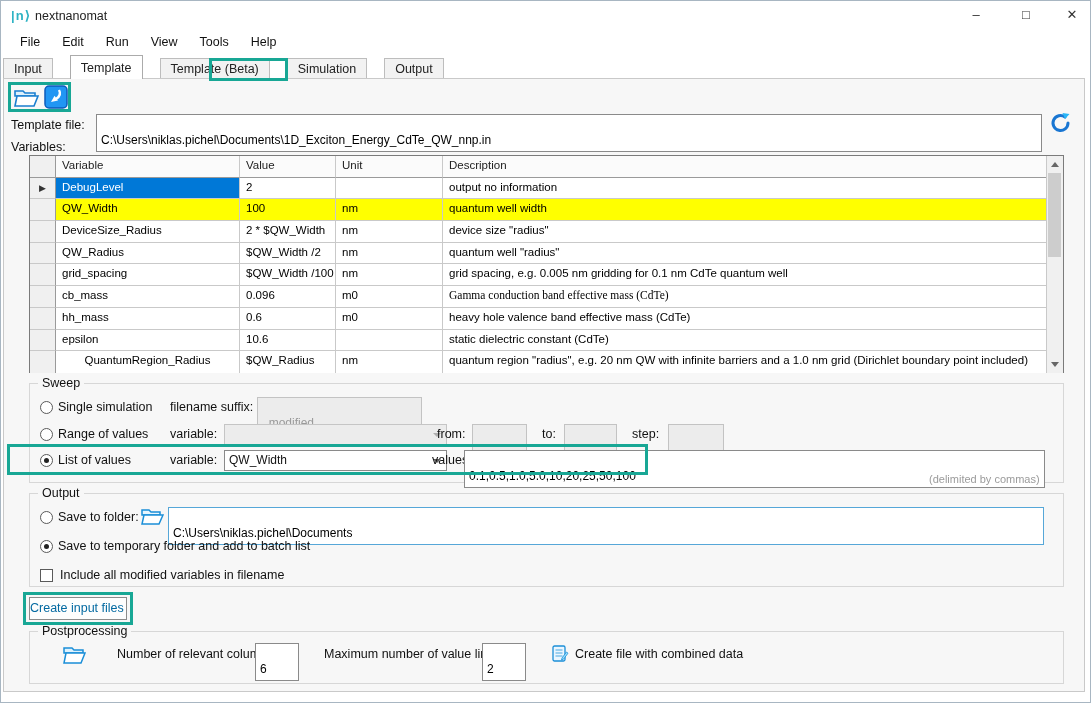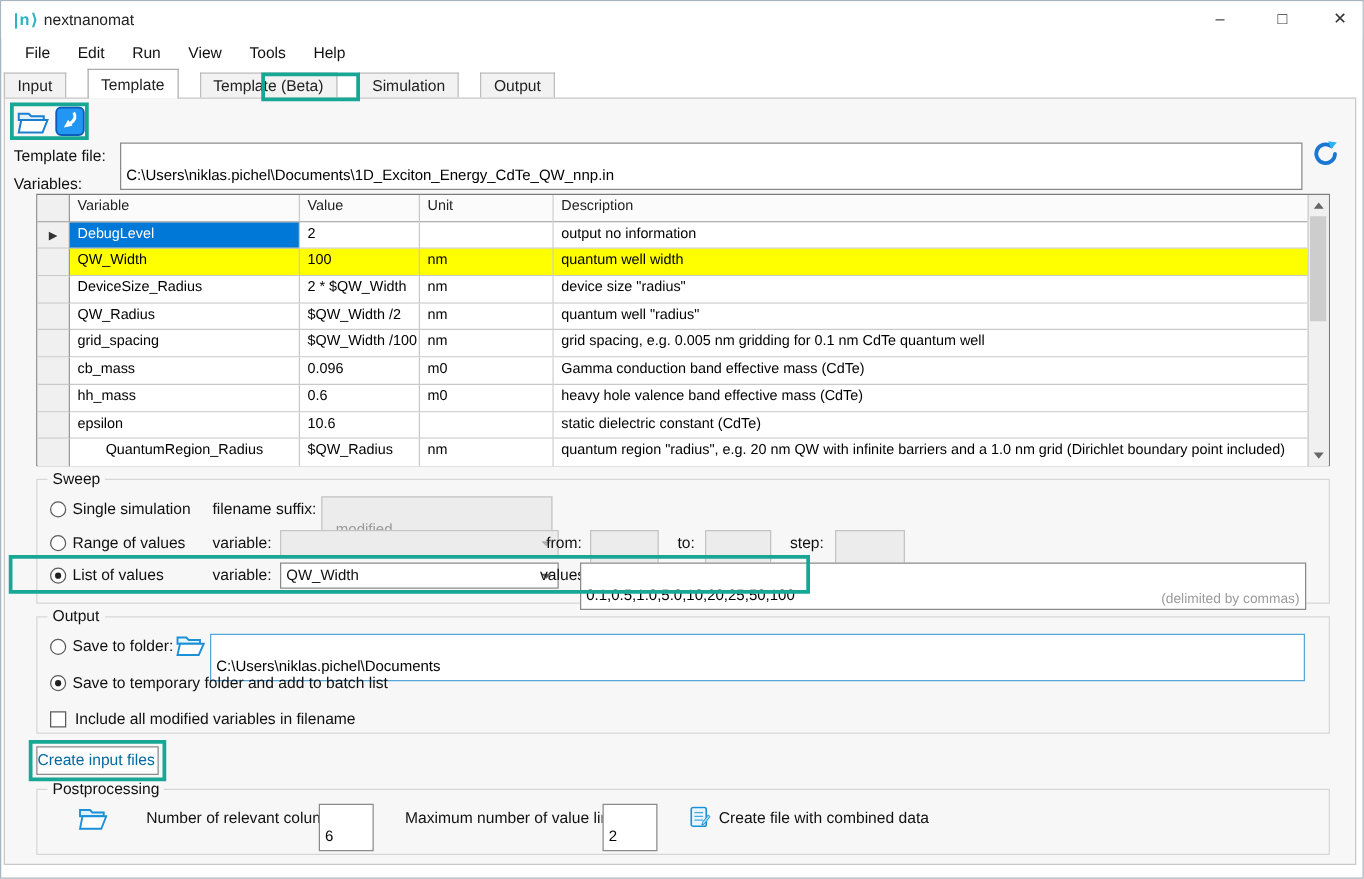--- a/index.html
+++ b/index.html
@@ -183,21 +183,21 @@
     <div class="rowhdr"></div>
     <div class="cell">grid_spacing</div>
     <div class="cell">$QW_Width /100</div>
     <div class="cell">nm</div>
     <div class="cell" style="border-right:none;">grid spacing, e.g. 0.005 nm gridding for 0.1 nm CdTe quantum well</div>
 
     <div class="rowhdr"></div>
     <div class="cell">cb_mass</div>
     <div class="cell">0.096</div>
     <div class="cell">m0</div>
-    <div class="cell" style="border-right:none;">Gamma conduction band effective mass (CdTe)</div>
+    <div class="cell" style="border-right:none;font-family:Liberation Serif, serif;">Gamma conduction band effective mass (CdTe)</div>
 
     <div class="rowhdr"></div>
     <div class="cell">hh_mass</div>
     <div class="cell">0.6</div>
     <div class="cell">m0</div>
     <div class="cell" style="border-right:none;">heavy hole valence band effective mass (CdTe)</div>
 
     <div class="rowhdr"></div>
     <div class="cell">epsilon</div>
     <div class="cell">10.6</div>
@@ -210,21 +210,21 @@
     <div class="cell" style="border-bottom:none;">nm</div>
     <div class="cell" style="border-right:none;border-bottom:none;">quantum region "radius", e.g. 20 nm QW with infinite barriers and a 1.0 nm grid (Dirichlet boundary point included)</div>
   </div>
 
   <div class="groupbox" style="left:28px;top:382px;width:1035px;height:100px;">
     <span class="legend">Sweep</span>
 
     <span class="radio" style="left:10px;top:17px;"></span>
     <span class="lbl" style="left:28px;top:16px;">Single simulation</span>
     <span class="lbl" style="left:140px;top:16px;">filename suffix:</span>
-    <div class="textbox disabled" style="left:227px;top:13px;width:185px;">_modified</div>
+    <div class="textbox disabled" style="left:227px;top:13px;width:165px;">_modified</div>
 
     <span class="radio" style="left:10px;top:44px;"></span>
     <span class="lbl" style="left:28px;top:43px;">Range of values</span>
     <span class="lbl" style="left:140px;top:43px;">variable:</span>
     <div class="combo disabled" style="left:194px;top:40px;width:223px;"><span></span><span class="chev"></span></div>
     <span class="lbl" style="left:407px;top:43px;">from:</span>
     <div class="textbox disabled" style="left:442px;top:40px;width:55px;"></div>
     <span class="lbl" style="left:512px;top:43px;">to:</span>
     <div class="textbox disabled" style="left:534px;top:40px;width:53px;"></div>
     <span class="lbl" style="left:602px;top:43px;">step:</span>

